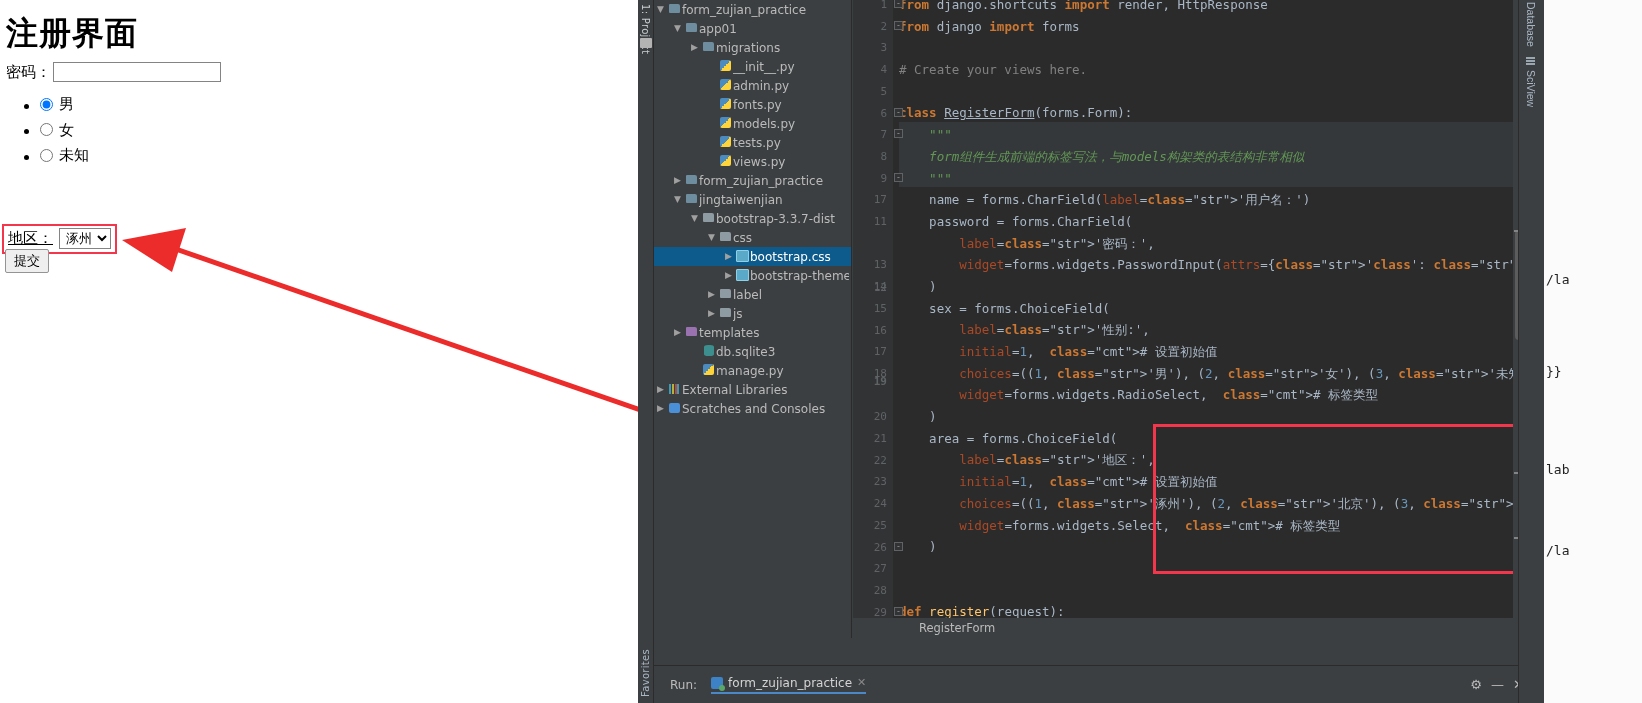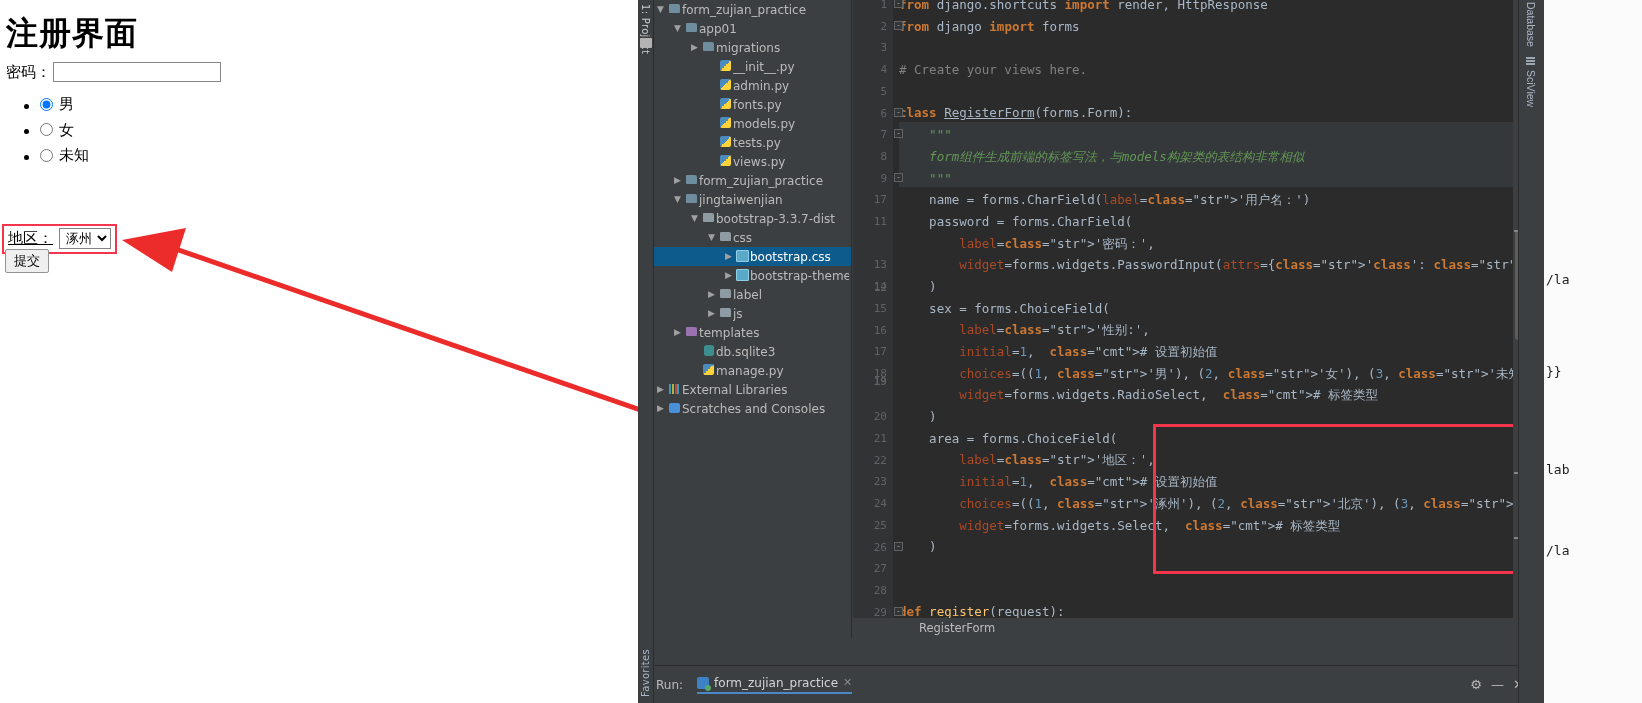--- a/index.html
+++ b/index.html
@@ -220,21 +220,21 @@
   }
   #editor-thumb { position: absolute; left: 2px; top: 230px; width: 8px; height: 110px; background: #5c5c5c; border-radius: 4px; }
   .marker { position: absolute; left: 1px; width: 10px; height: 2px; background: #848484; }
 
   
   #run-bar {
     position: absolute; left: 16px; bottom: 0; width: 878px; height: 38px;
     background: #3c3f41; border-top: 1px solid #2b2b2b;
     display: flex; align-items: center;
   }
-  #run-label { margin-left: 2px; font-size: 12px; color: #bbbbbb; }
+  #run-label { margin-left: 16px; font-size: 12px; color: #bbbbbb; }
   #run-tab {
     display: flex; align-items: center; gap: 5px;
     margin-left: 14px; font-size: 12px; color: #d4d4d4;
     border-bottom: 2px solid #4a88c7; padding-bottom: 2px;
   }
   #run-tab-icon { width: 12px; height: 12px; background: #3d82c4; border-radius: 2px; position: relative; }
   #run-tab-icon::after { content:""; position:absolute; right:-2px; bottom:-2px; width:6px;height:6px;border-radius:50%;background:#59a869; }
   #run-close { color: #888; font-size: 11px; }
   #run-gear { position: absolute; right: 50px; color: #bbb; font-size: 13px; }
   #run-min { position: absolute; right: 28px; color: #bbb; font-size: 13px; }

